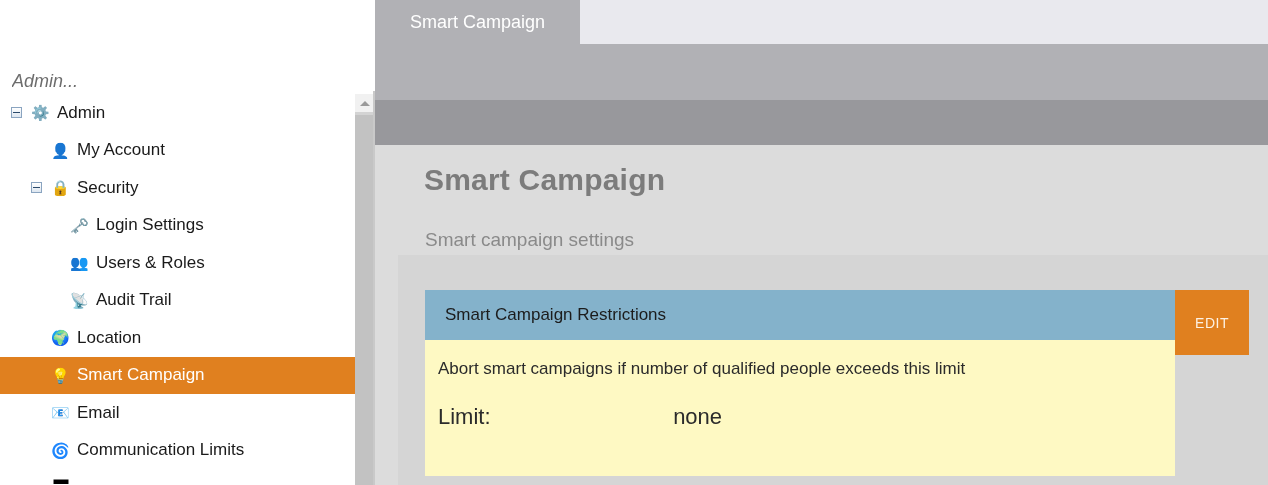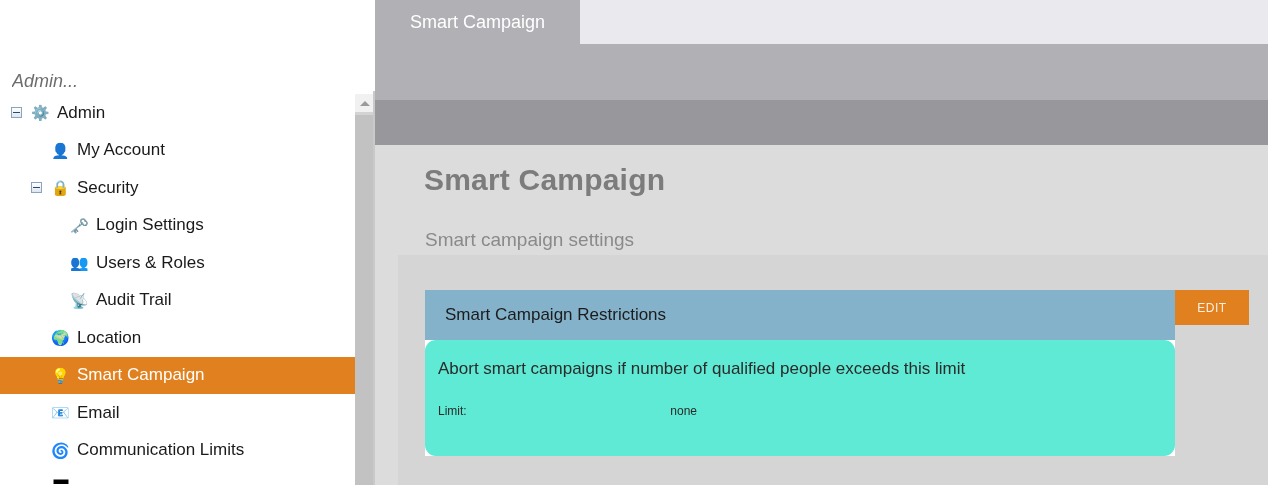--- a/index.html
+++ b/index.html
@@ -275,49 +275,48 @@
   #panel-header-title {
     margin-left: 20px;
     font-size: 17px;
     color: #1c1c1c;
   }
   #edit-button {
     position: absolute;
     left: 750px;
     top: 0;
     width: 74px;
-    height: 35px;
+    height: 65px;
     background: #e0801f;
     color: #fdf1e3;
     display: flex;
     align-items: center;
     justify-content: center;
-    font-size: 12px;
+    font-size: 14px;
     letter-spacing: 0.5px;
     cursor: pointer;
   }
   #panel-body {
-    background: #5eead4;
-    height: 116px;
+    background: #fef9c3;
+    height: 136px;
     position: relative;
-    border-radius: 11px;
   }
   #restriction-description {
     position: absolute;
     left: 13px;
     top: 19px;
     font-size: 17px;
     color: #2b2b2b;
   }
   #limit-row {
     position: absolute;
     left: 13px;
     top: 64px;
     width: 720px;
-    font-size: 12px;
+    font-size: 22px;
     color: #2b2b2b;
   }
   #limit-label {
     display: inline-block;
     width: 229px;
   }
   #limit-value {
     display: inline-block;
   }
 </style>

